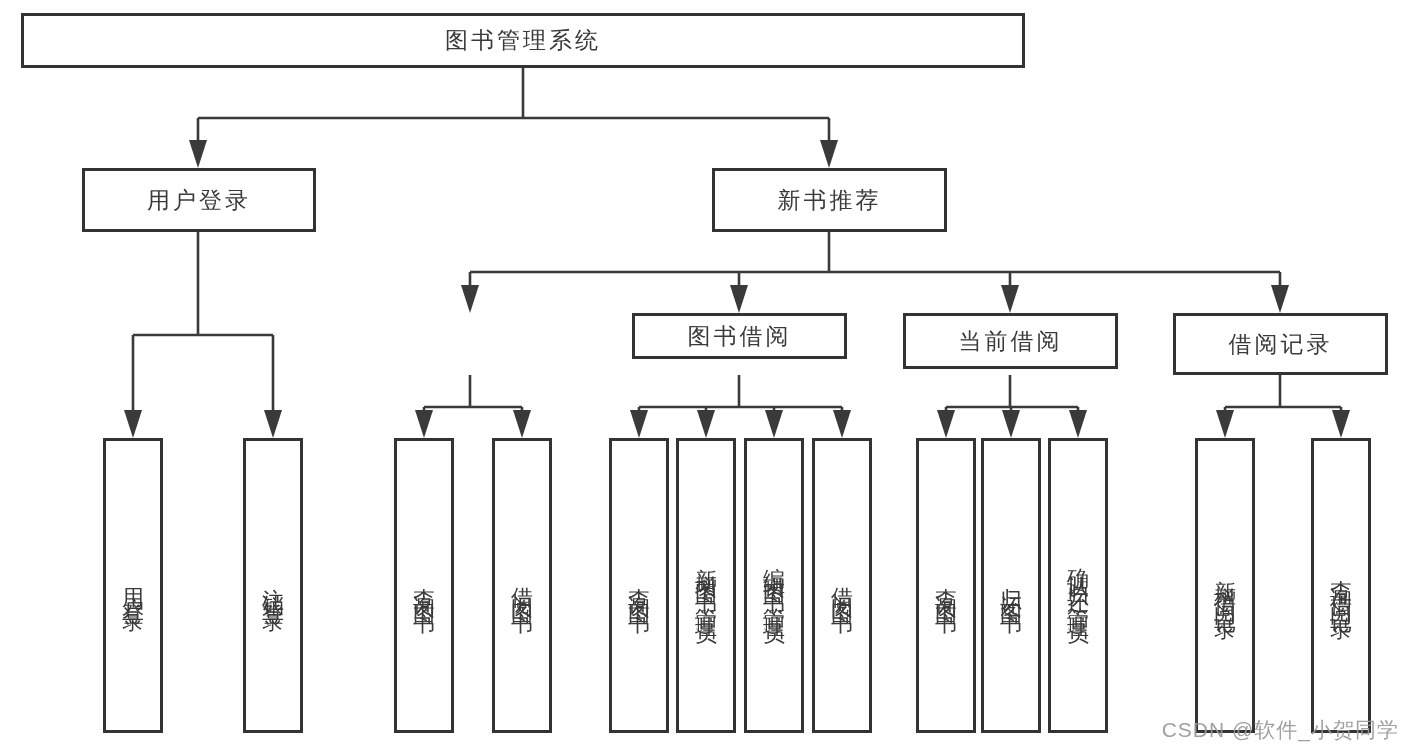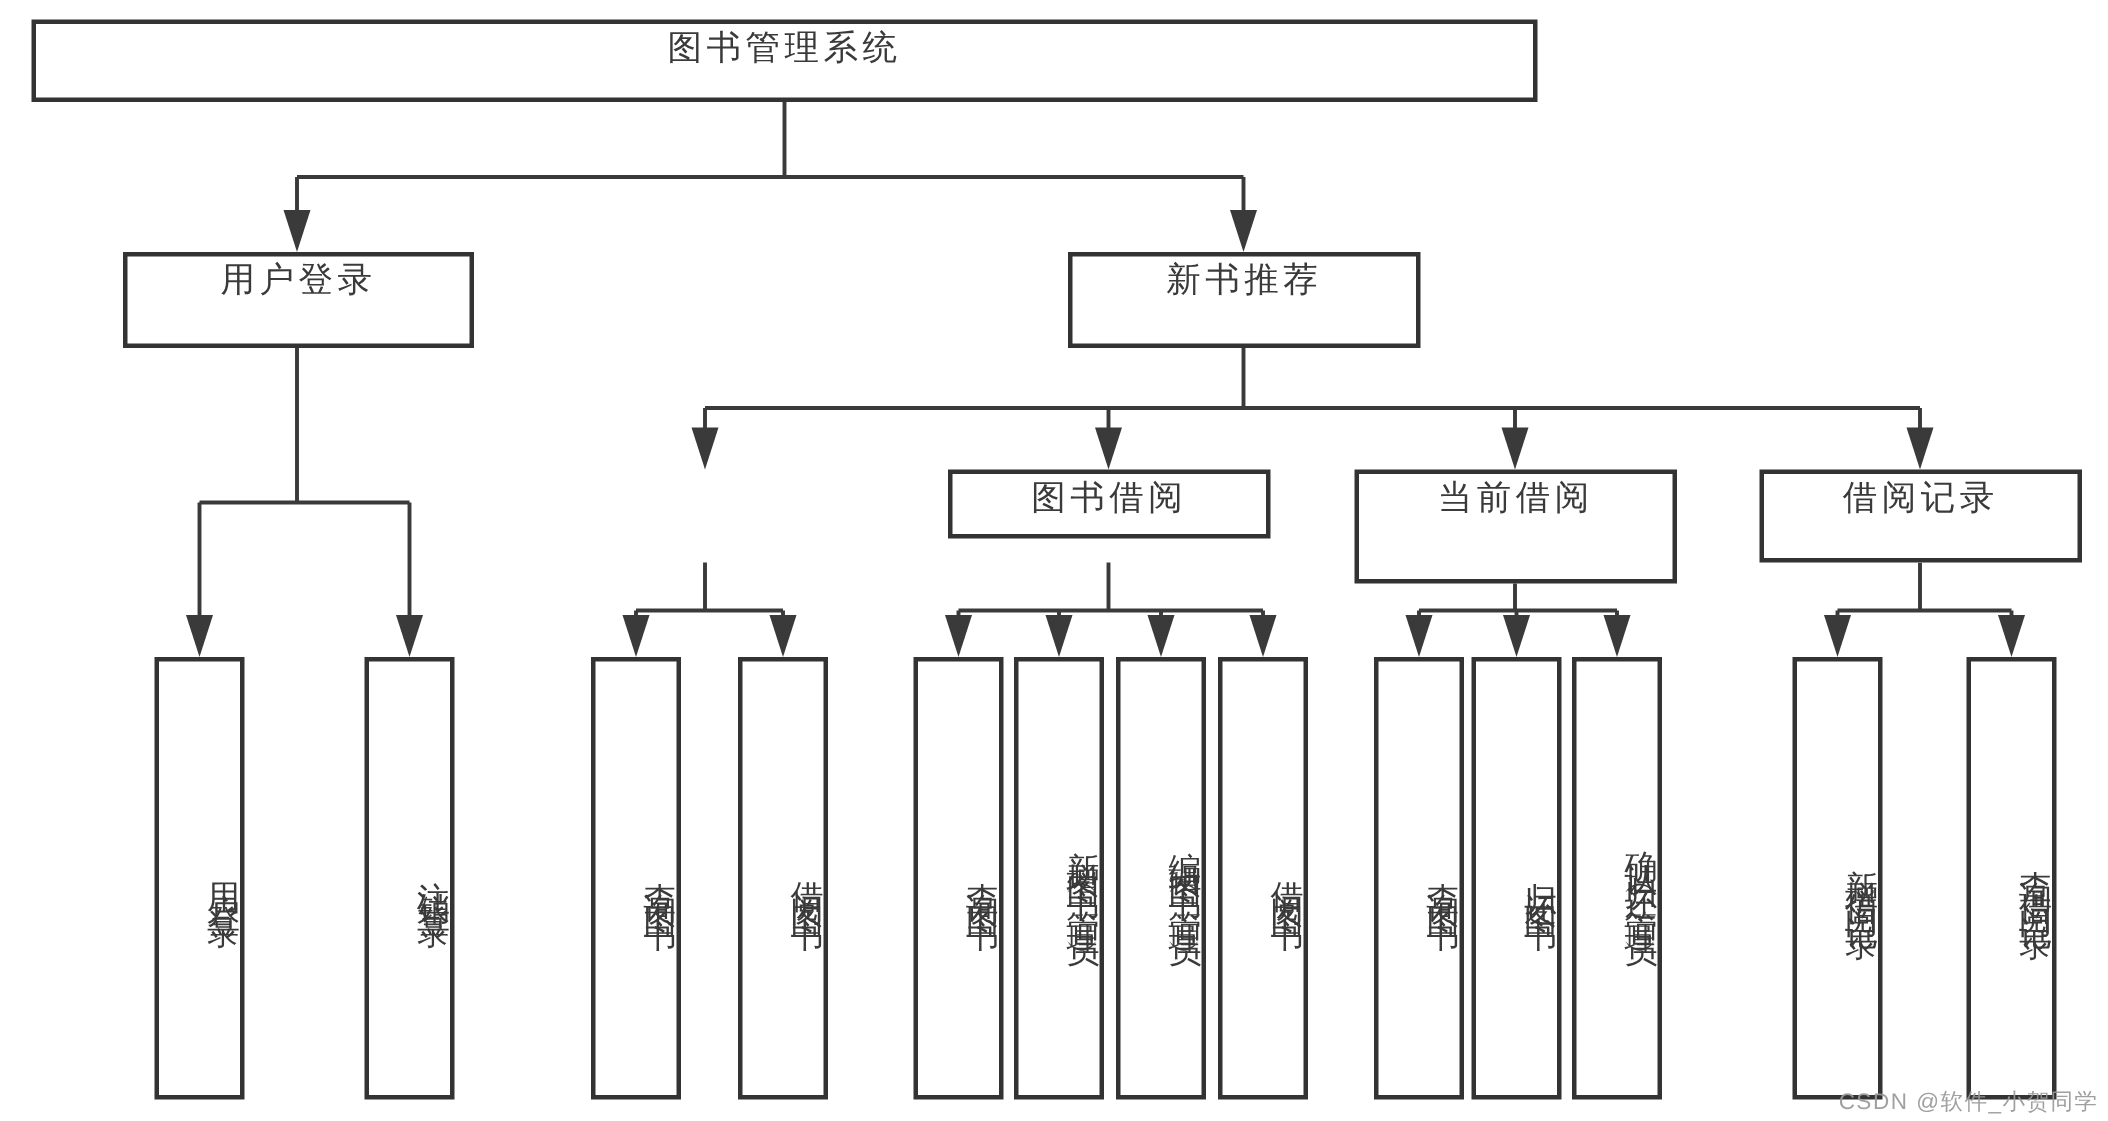--- a/index.html
+++ b/index.html
@@ -10,41 +10,41 @@
     font-family:"Liberation Sans","DejaVu Sans",sans-serif;
     overflow:hidden;
   }
   svg.wires{position:absolute;left:0;top:0;z-index:0;}
   .node{
     position:absolute;
     background:#ffffff;
     border:3px solid #333333;
     box-sizing:border-box;
     display:flex;
-    align-items:flex-start;
+    align-items:center;
     justify-content:center;
     color:#3a3a3a;
     font-size:23px;
     letter-spacing:3px;
     z-index:1;
     text-align:center;
   }
   .node.v{
     writing-mode:vertical-rl;
     letter-spacing:8px;
     font-size:22px;
     line-height:1;
   }
   .node span{display:block;}
   .watermark{
     position:absolute;
     right:6px;
     bottom:3px;
     color:rgba(152,152,152,0.92);
-    font-size:15px;
+    font-size:21px;
     letter-spacing:1px;
     z-index:2;
     white-space:nowrap;
   }
 </style>
 </head>
 <body>
 
 <div class="canvas">
 
@@ -95,21 +95,21 @@
   <div class="node" style="left:82px;top:168px;width:234px;height:64px">
     <span>用户登录</span>
   </div>
   <div class="node" style="left:712px;top:168px;width:235px;height:64px">
     <span>新书推荐</span>
   </div>
 
   <div class="node" style="left:632px;top:313px;width:215px;height:46px">
     <span>图书借阅</span>
   </div>
-  <div class="node" style="left:903px;top:313px;width:215px;height:76px">
+  <div class="node" style="left:903px;top:313px;width:215px;height:56px">
     <span>当前借阅</span>
   </div>
   <div class="node" style="left:1173px;top:313px;width:215px;height:62px">
     <span>借阅记录</span>
   </div>
 
   <div class="node v" style="left:103px;top:438px;width:60px;height:295px">
     <span>用户登录</span>
   </div>
   <div class="node v" style="left:243px;top:438px;width:60px;height:295px">

